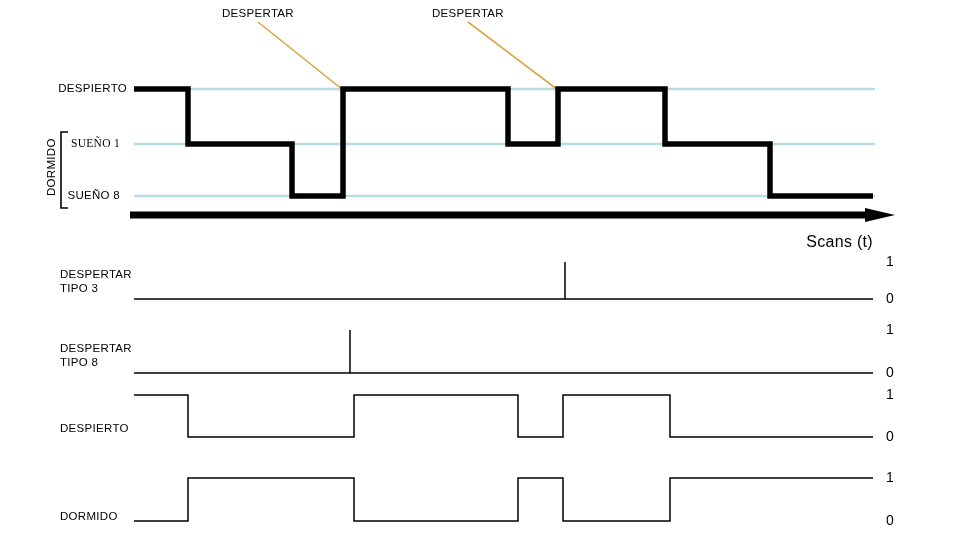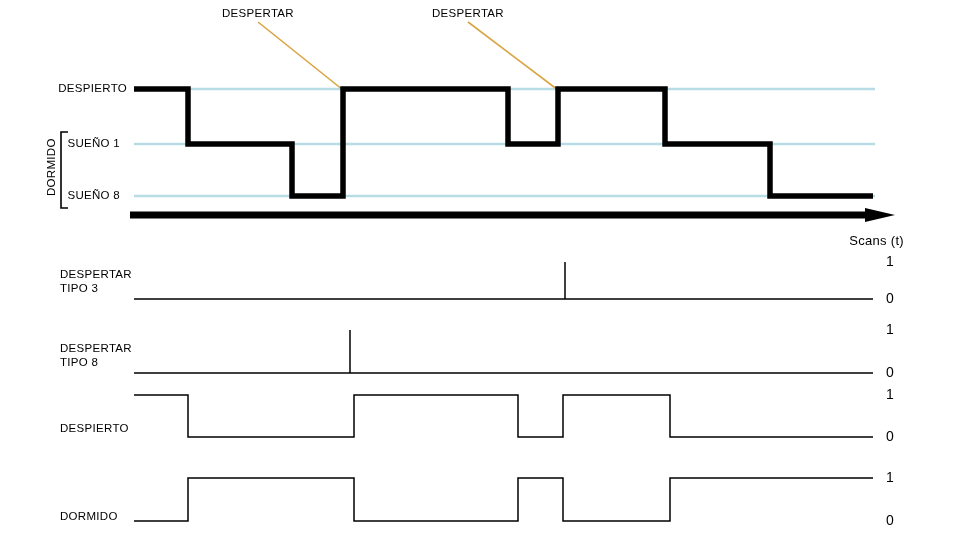--- a/index.html
+++ b/index.html
@@ -14,21 +14,21 @@
   .lbl{
     position:absolute;
     font-family:"Liberation Sans","DejaVu Sans",sans-serif;
     color:#000;
     white-space:nowrap;
     letter-spacing:0.3px;
   }
   .lbl-annot{font-size:11.5px;}
   .lbl-stage{font-size:11.5px;}
   .lbl-trace{font-size:11.5px;line-height:13.5px;}
-  .lbl-axis{font-size:13px;margin-left:31px;}
+  .lbl-axis{font-size:16px;}
   .lbl-digit{font-size:14px;}
   .lbl-dormido{
     font-size:11.5px;
     transform:rotate(-90deg);
     transform-origin:left top;
   }
 </style>
 </head>
 <body>
 
@@ -67,21 +67,21 @@
 
     <g id="bracket">
         <path d="M 68 132 L 61 132 L 61 208 L 68 208" fill="none" stroke="#000000" stroke-width="1.6"></path>
       </g>
   </svg>
 
   <div class="lbl lbl-annot" id="annot-0" style="left: 222px; top: 7px;">DESPERTAR</div>
   <div class="lbl lbl-annot" id="annot-1" style="left: 432px; top: 7px;">DESPERTAR</div>
 
   <div class="lbl lbl-stage" id="stage-0" style="top: 82px; left: 0px; width: 127px; text-align: right;">DESPIERTO</div>
-  <div class="lbl lbl-stage" id="stage-1" style="top: 137px; left: 0px; width: 120px; text-align: right;">SUEÑO 1</div>
+  <div class="lbl lbl-stage" id="stage-1" style="top: 137px; left: 0px; width: 120px; text-align: right; font-family: Liberation Serif, serif;">SUEÑO 1</div>
   <div class="lbl lbl-stage" id="stage-2" style="top: 189px; left: 0px; width: 120px; text-align: right;">SUEÑO 8</div>
 
   <div class="lbl lbl-dormido" id="dormido-group" style="left: 45px; top: 196px;">DORMIDO</div>
 
   <div class="lbl lbl-axis" id="axis-label" style="left: 0px; top: 233px; width: 873px; text-align: right;">Scans (t)</div>
 
   <div id="trace-labels">
       <div class="lbl lbl-trace" style="left: 60px; top: 268px;">
         <div>DESPERTAR</div>
         <div>TIPO 3</div>

